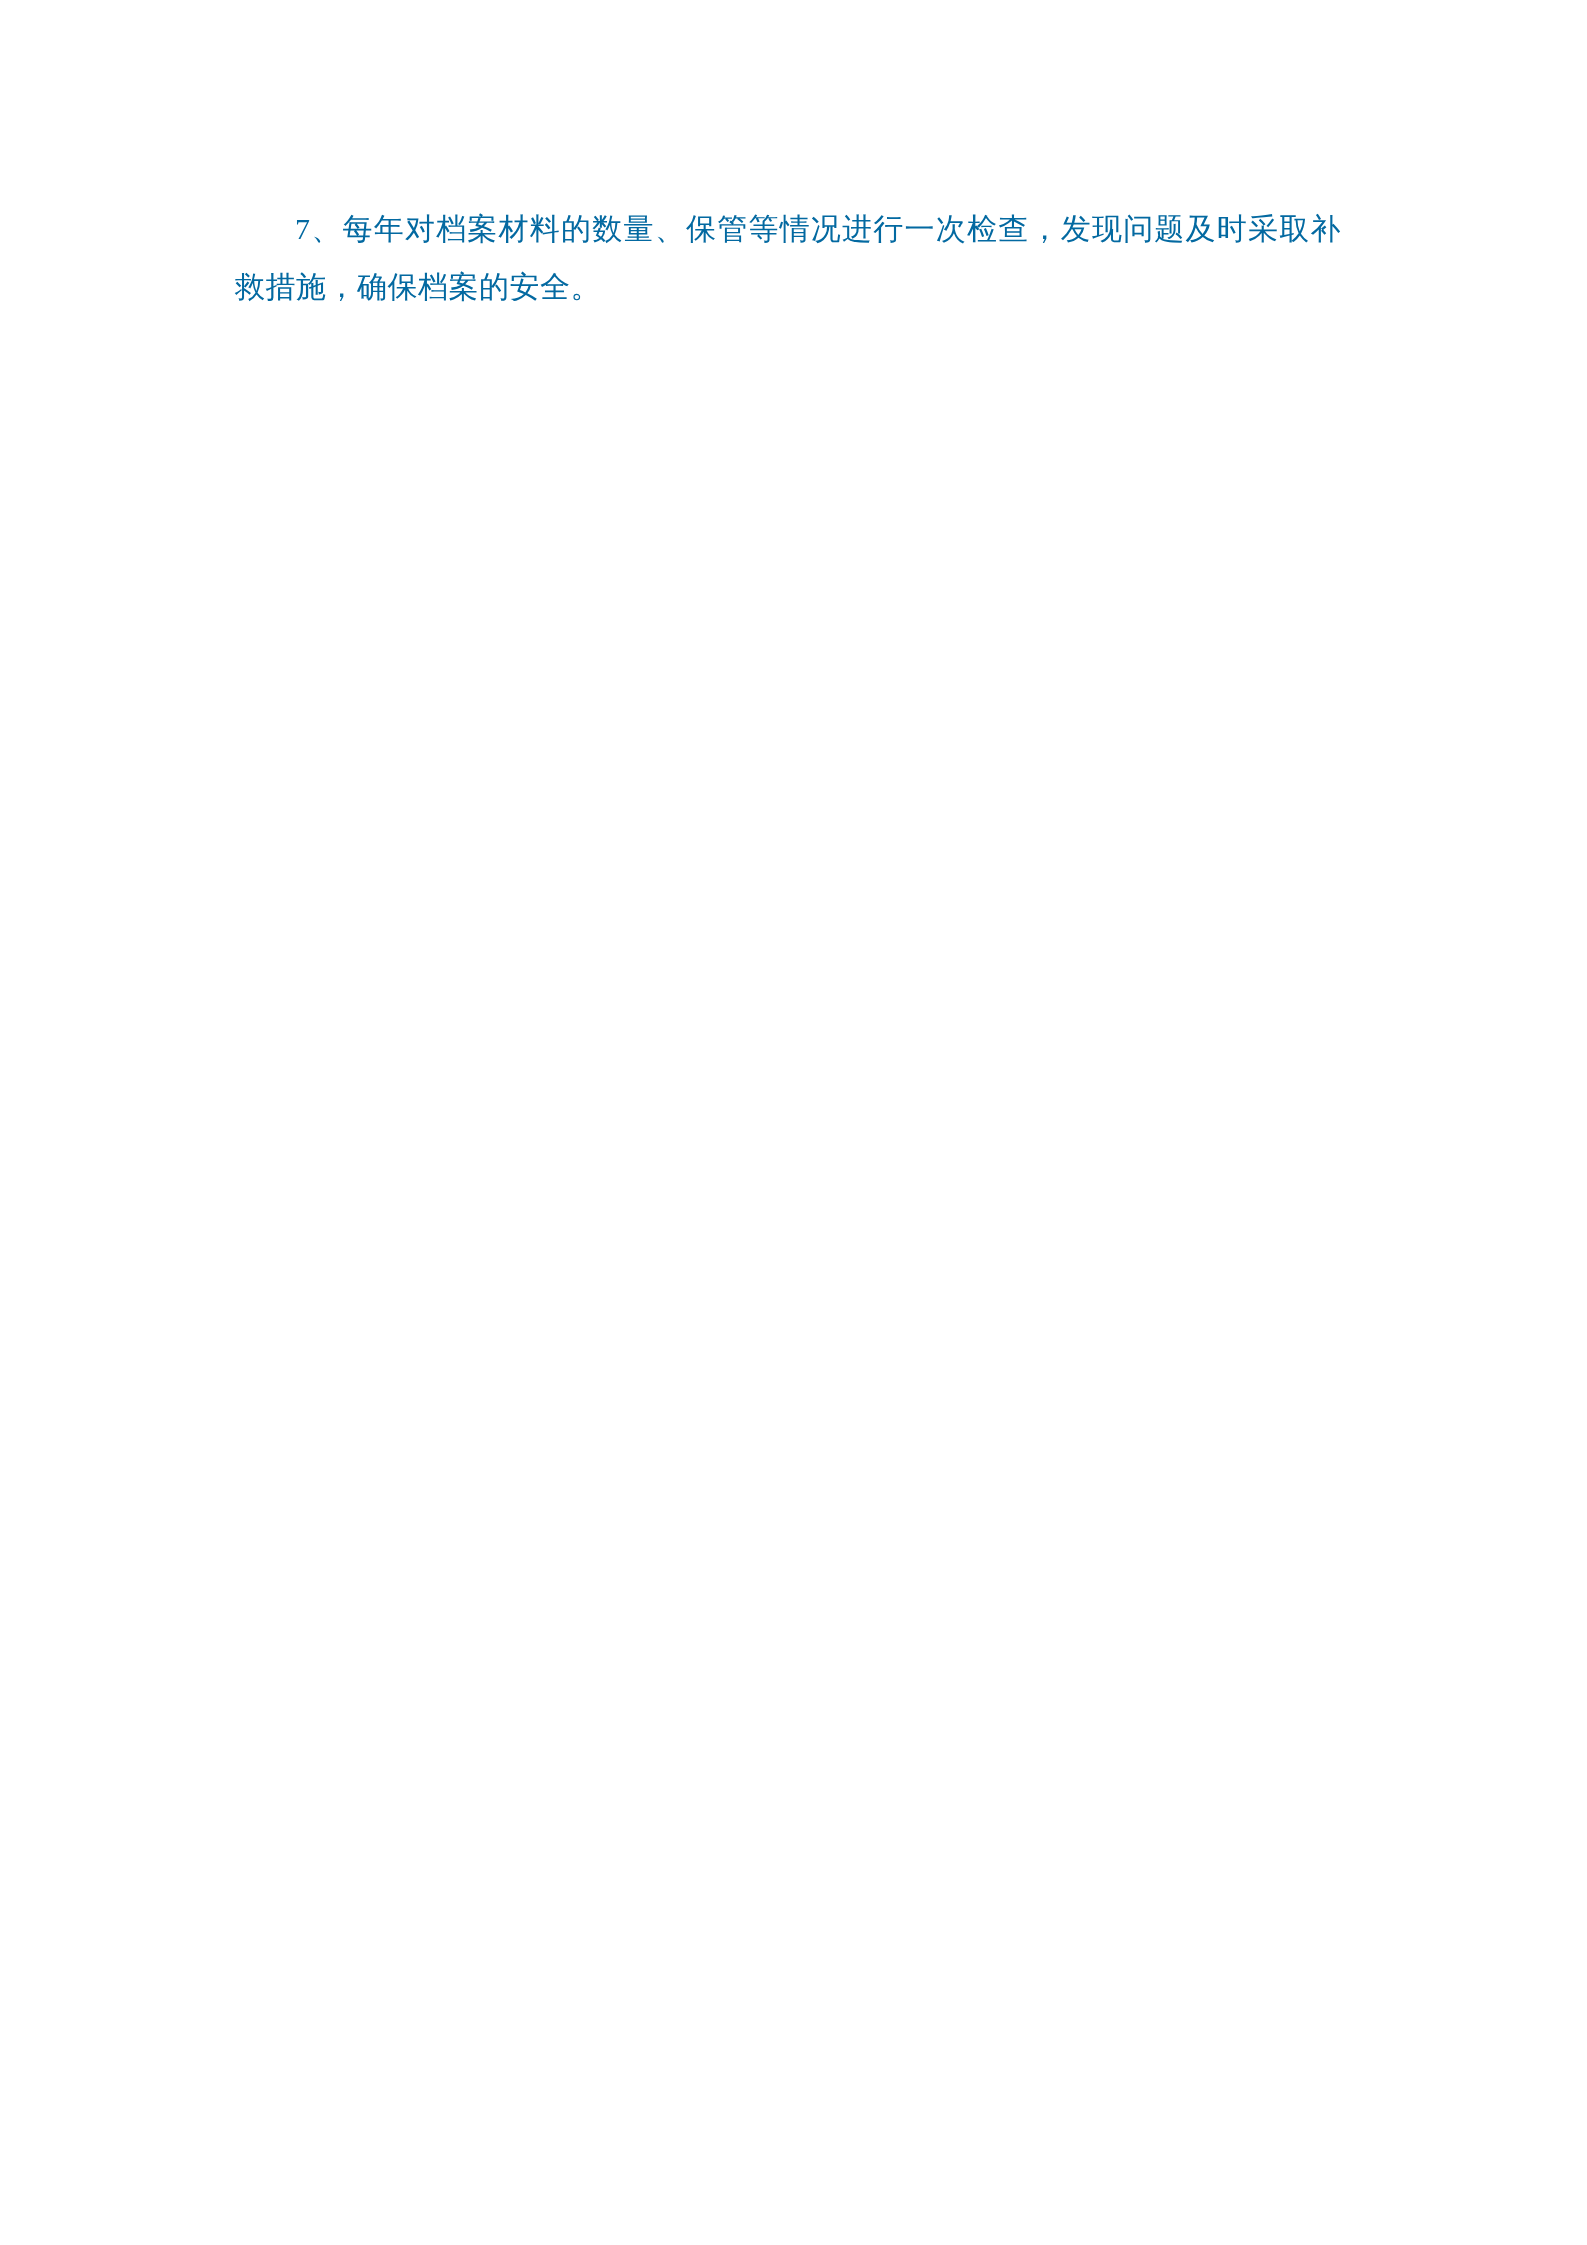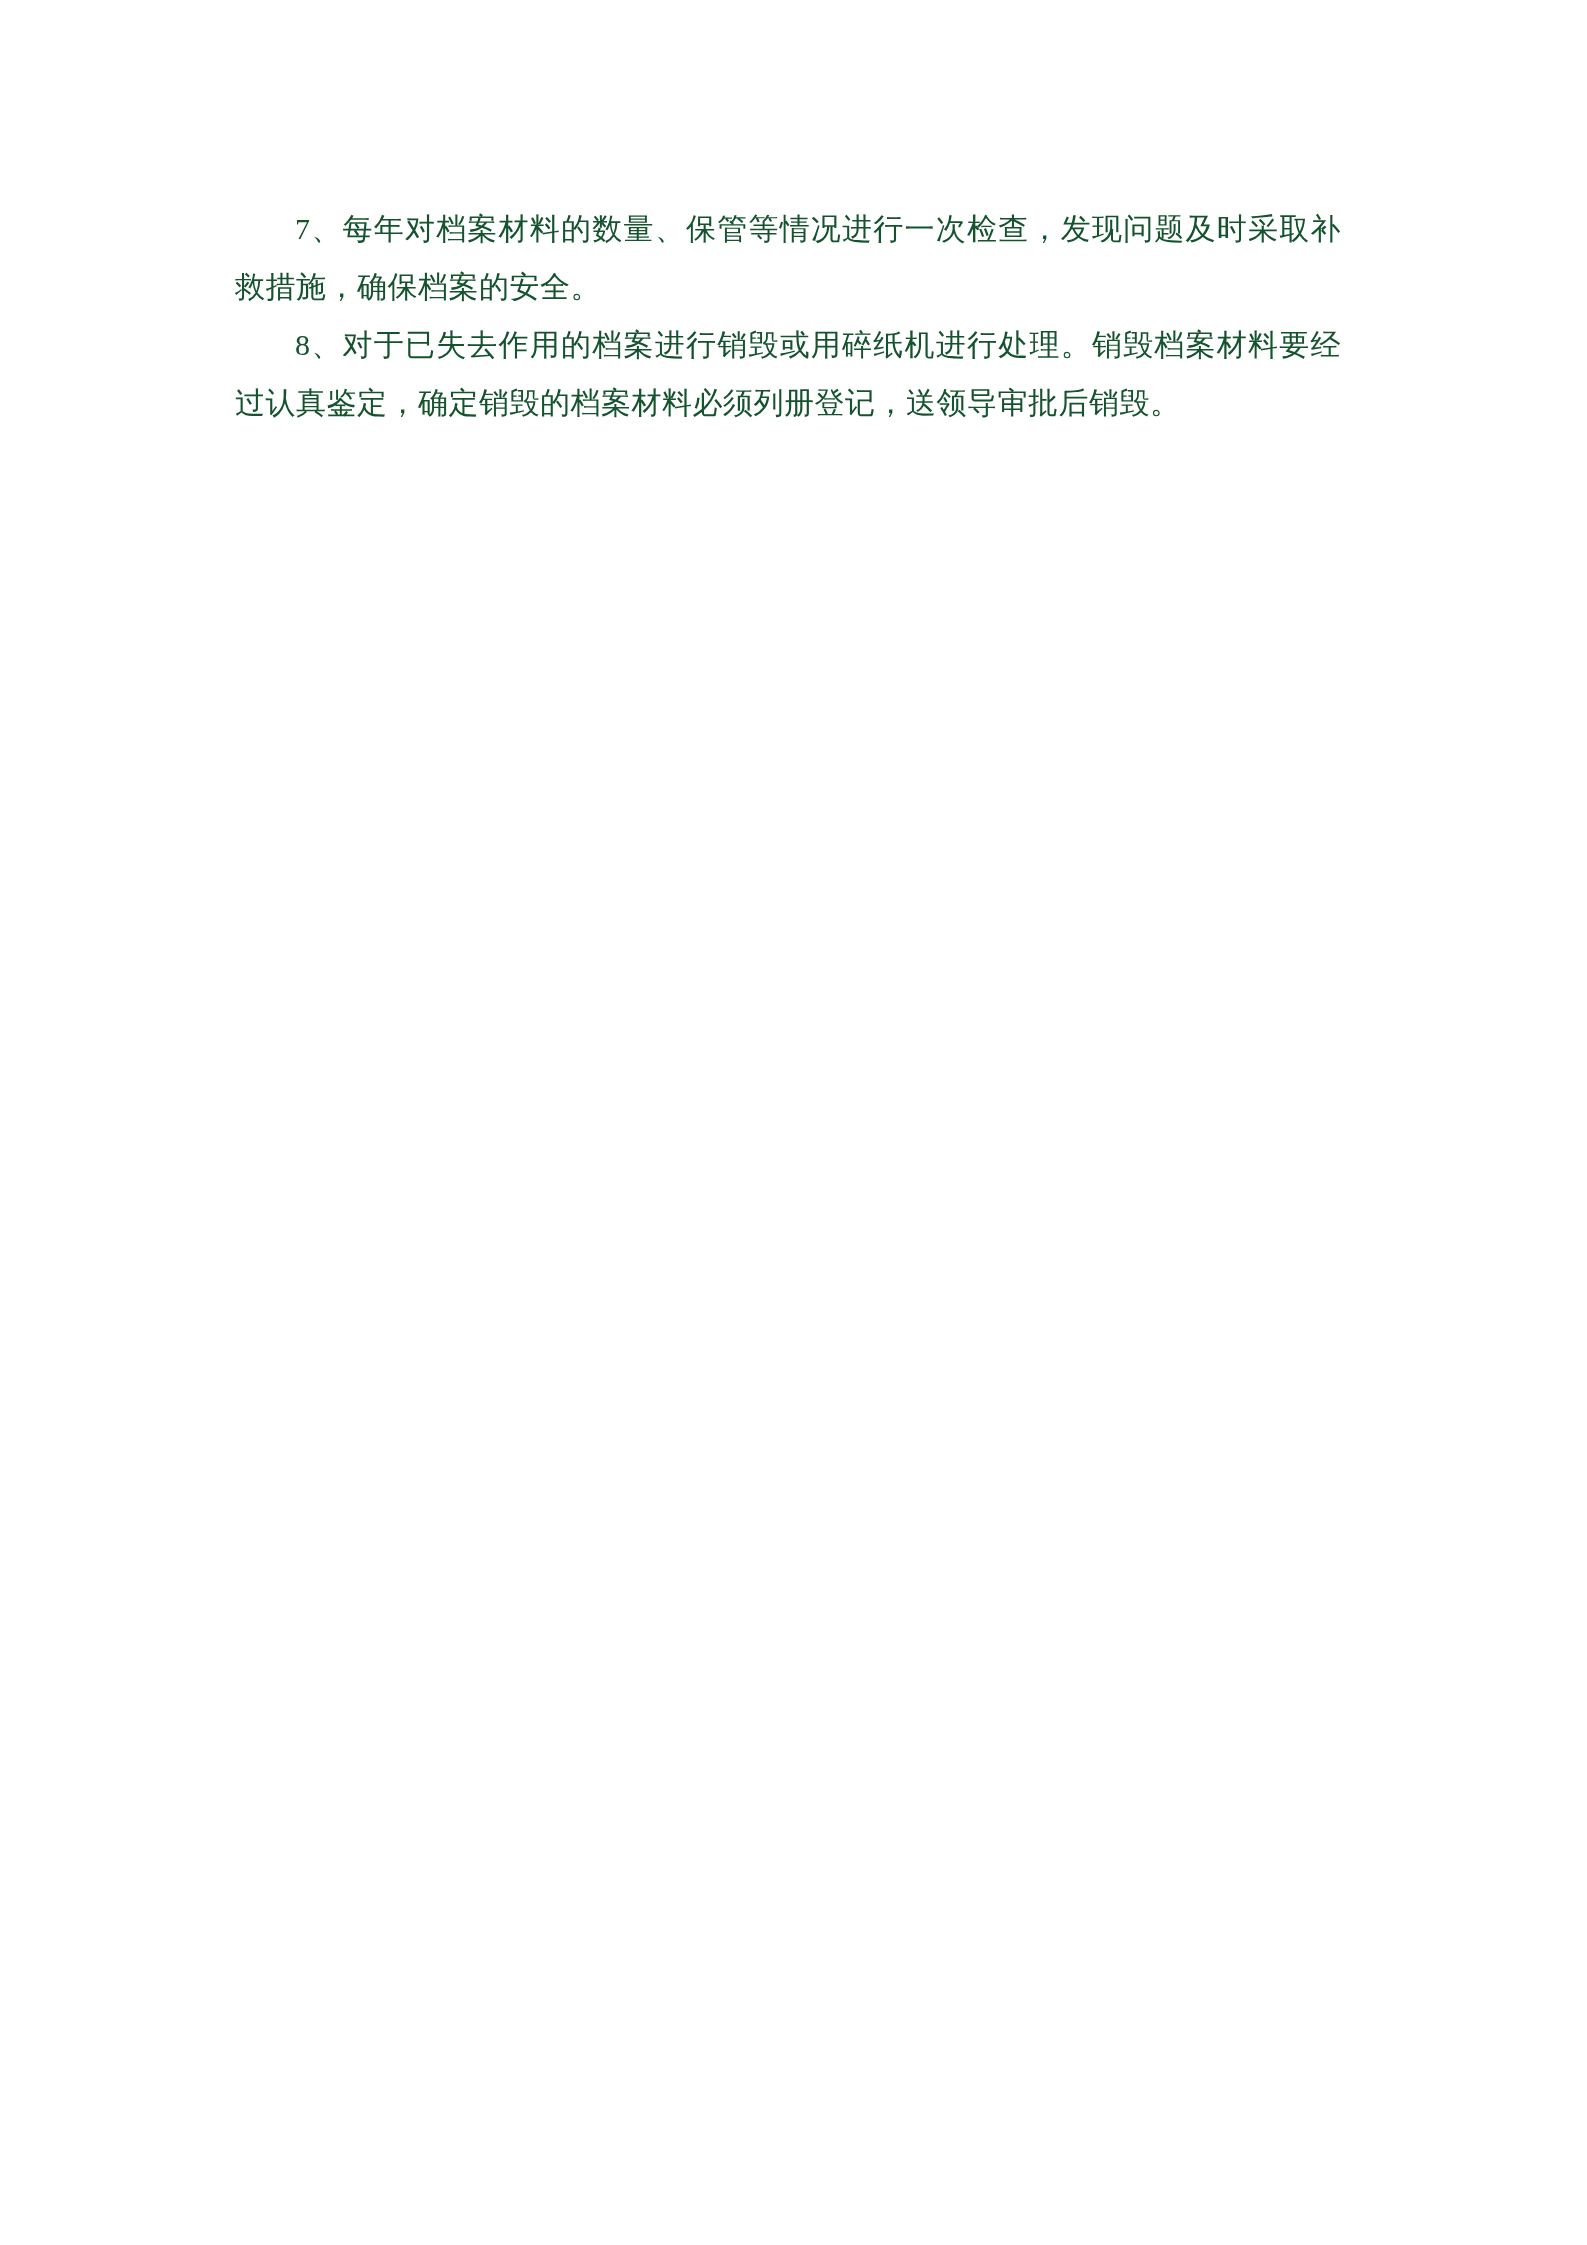--- a/index.html
+++ b/index.html
@@ -20,26 +20,25 @@
     top: 200px;
     width: 1106px;
     color: #000000;
   }
   .content p {
     font-size: 30px;
     line-height: 58px;
     text-align: justify;
     text-justify: inter-ideograph;
     text-indent: 2em;
-    color: #14532d;
+    color: #0369a1;
     letter-spacing: 0.5px;
     font-family: Liberation Serif, serif;
   }
 </style>
 </head>
 <body>
 
 <div class="page">
   <div class="content">
     <p>7、每年对档案材料的数量、保管等情况进行一次检查，发现问题及时采取补救措施，确保档案的安全。</p>
-    <p>8、对于已失去作用的档案进行销毁或用碎纸机进行处理。销毁档案材料要经过认真鉴定，确定销毁的档案材料必须列册登记，送领导审批后销毁。</p>
   </div>
 </div>
 
 </body></html>

